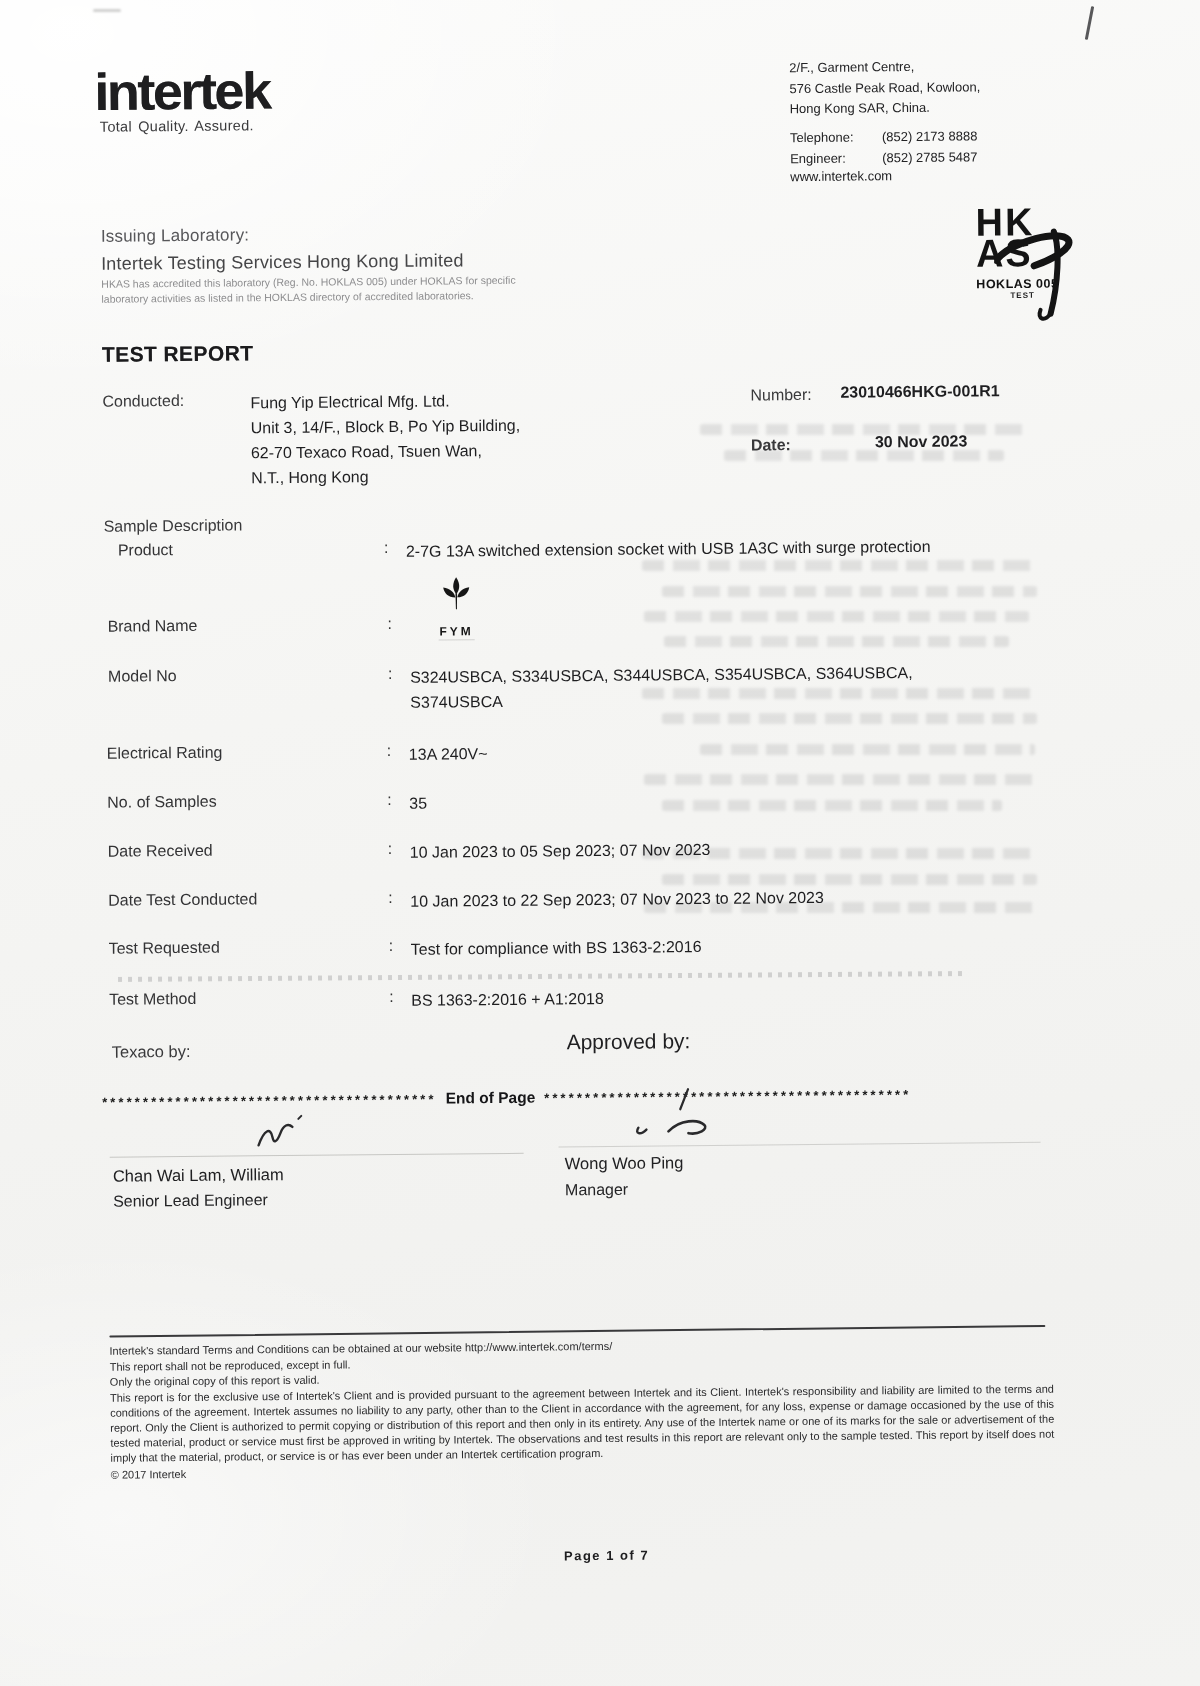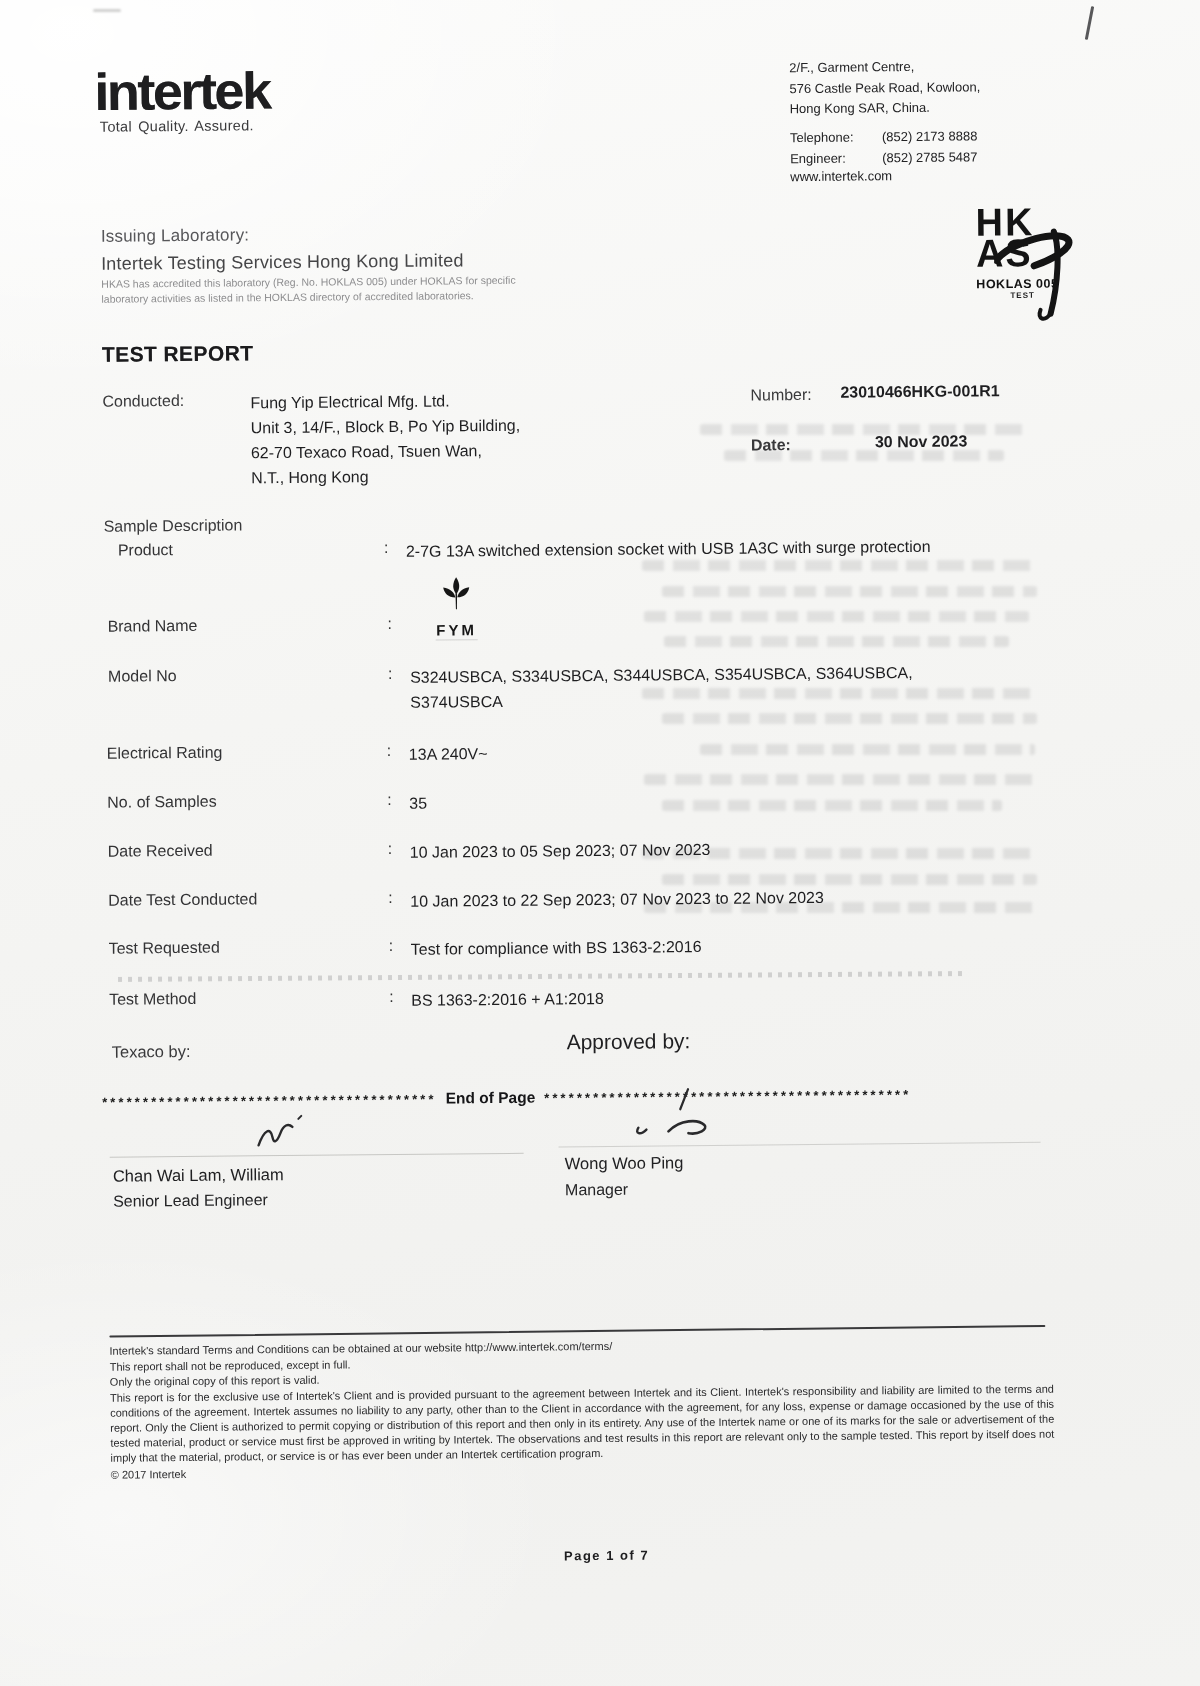--- a/index.html
+++ b/index.html
@@ -47,21 +47,21 @@
   .val{font-size:16px;color:#1f1f21;}
   .num{font-weight:700;}
 
   .frow{position:absolute;display:flex;}
   .frow .flabel{width:280px;font-size:16px;color:#333335;}
   .frow .fcolon{width:22px;font-size:16px;color:#333;}
   .frow .fval{width:640px;font-size:16px;color:#1e1e20;line-height:25px;}
 
   
   .fym{width:54px;text-align:center;}
-  .fym .word{font-size:15px;font-weight:800;letter-spacing:3px;color:#161616;border-bottom:1px solid rgba(150,150,150,.35);display:inline-block;padding:0 1px 1px;}
+  .fym .word{font-size:12px;font-weight:800;letter-spacing:3px;color:#161616;border-bottom:1px solid rgba(150,150,150,.35);display:inline-block;padding:0 1px 1px;}
 
   
   .endline{white-space:nowrap;overflow:hidden;width:944px;display:flex;align-items:center;}
   .stars{font-size:13px;font-weight:800;letter-spacing:3.1px;color:#191919;}
   .endlabel{font-size:15.5px;font-weight:600;color:#161618;padding:0 9px;flex:none;}
 
   .sigline{height:1px;background:#c7c7c4;}
   .name{font-size:16.5px;color:#202022;}
   .role{font-size:16px;color:#242426;}
 

